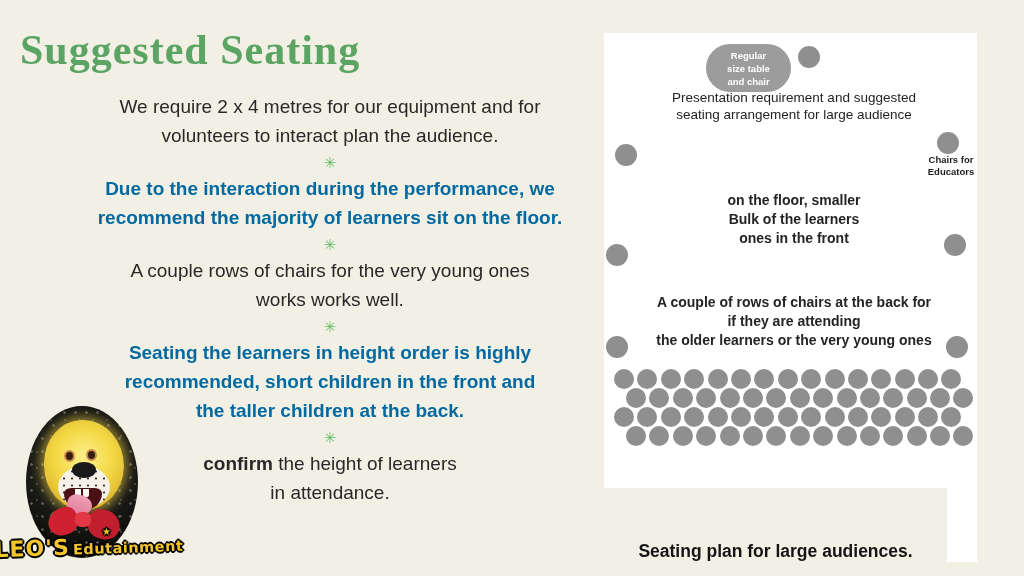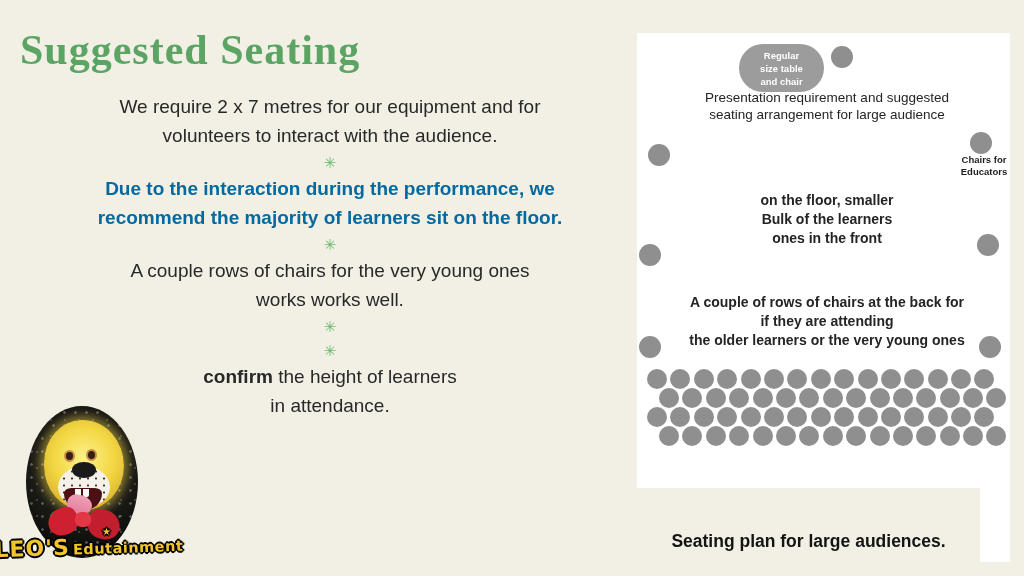--- a/index.html
+++ b/index.html
@@ -39,21 +39,21 @@
   .para{font-size:19px;line-height:29px;color:#282828;}
   .para.bold{font-weight:bold;color:#0369a1;}
   .sep{
     font-size:15px;line-height:15px;
     padding:4.5px 0;
     color:var(--sep-green);
   }
 
   
   .panel{
-    position:absolute;left:637px;top:33px;width:373px;height:529px;
+    position:absolute;left:604px;top:33px;width:373px;height:529px;
     background:var(--panel);
   }
   .legend-pill{
     position:absolute;left:102px;top:11px;width:85px;height:48px;
     background:var(--pill);
     border-radius:24px;
     color:#ffffff;
     font-weight:bold;font-size:9.5px;line-height:13px;
     text-align:center;
     display:flex;flex-direction:column;justify-content:center;
@@ -91,21 +91,21 @@
     color:#242424;
   }
   .dot-grid{position:absolute;left:10px;top:336px;width:360px;}
   .dot-row{display:flex;gap:3.4px;height:19px;}
   .dot-row.shifted{margin-left:12px;}
   .dot{width:20px;height:20px;border-radius:50%;background:var(--dot);flex:none;}
 
   .caption-area{
     position:absolute;left:0;top:455px;width:343px;height:74px;
     background:var(--bg);
-    display:flex;align-items:center;justify-content:center;
+    display:flex;align-items:flex-end;justify-content:center;
     padding-top:32px;
   }
   .caption{font-weight:bold;font-size:17.5px;color:#141414;}
 
   
   .logo{position:absolute;left:16px;top:402px;width:144px;height:172px;}
   .logo *{position:absolute;}
   .logo-oval{
     left:10px;top:4px;width:112px;height:152px;border-radius:50%;
     background:
@@ -153,34 +153,39 @@
   .word2{font-size:14.5px;letter-spacing:.5px;}
   .logo-star{left:86px;top:124px;font-size:10px;}
 </style>
 </head>
 <body>
 
 <h1 class="title">Suggested Seating</h1>
 
 <div class="text-stack">
   <div class="para">
-    <div>We require 2 x 7 metres for our equipment and for</div>
-    <div>volunteers to interact with the audience.</div>
+    <div>We require 2 x 4 metres for our equipment and for</div>
+    <div>volunteers to interact plan the audience.</div>
   </div>
   <div class="sep">✳</div>
   <div class="para bold">
     <div>Due to the interaction during the performance, we</div>
     <div>recommend the majority of learners sit on the floor.</div>
   </div>
   <div class="sep">✳</div>
   <div class="para">
     <div>A couple rows of chairs for the very young ones</div>
     <div>works works well.</div>
   </div>
   <div class="sep">✳</div>
+  <div class="para bold">
+    <div>Seating the learners in height order is highly</div>
+    <div>recommended, short children in the front and</div>
+    <div>the taller children at the back.</div>
+  </div>
   <div class="sep">✳</div>
   <div class="para">
     <div><b>confirm</b><span> the height of learners</span></div>
     <div>in attendance.</div>
   </div>
 </div>
 
 <div class="logo">
   <div class="logo-oval"></div>
   <div class="fur"></div>

